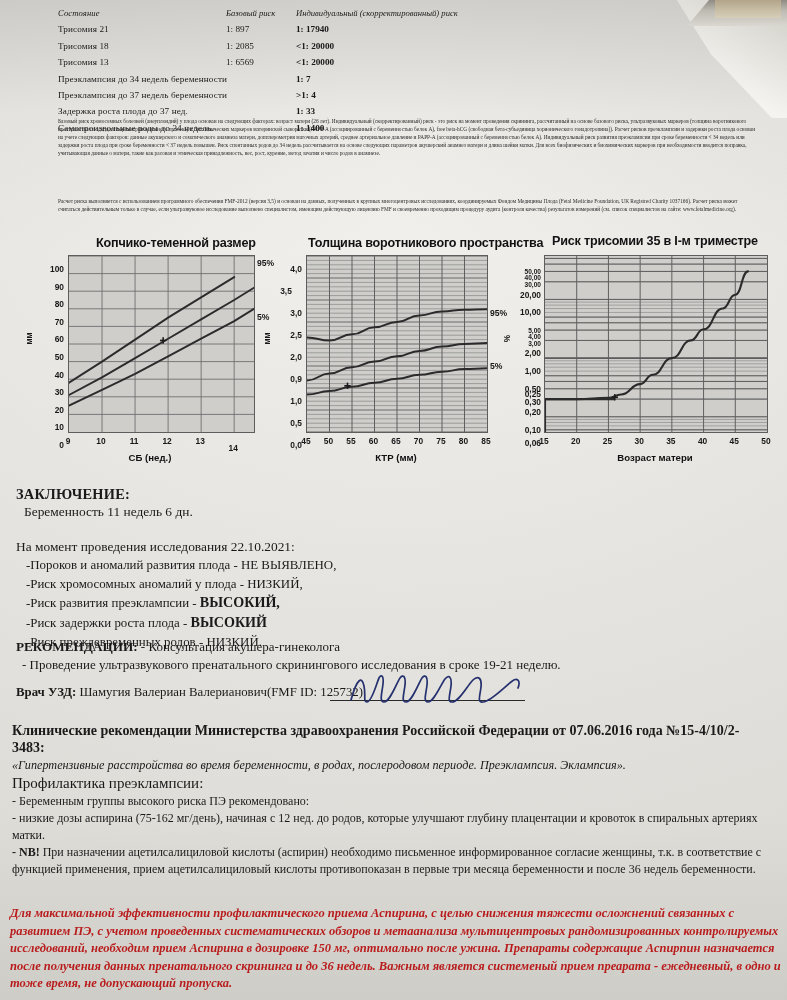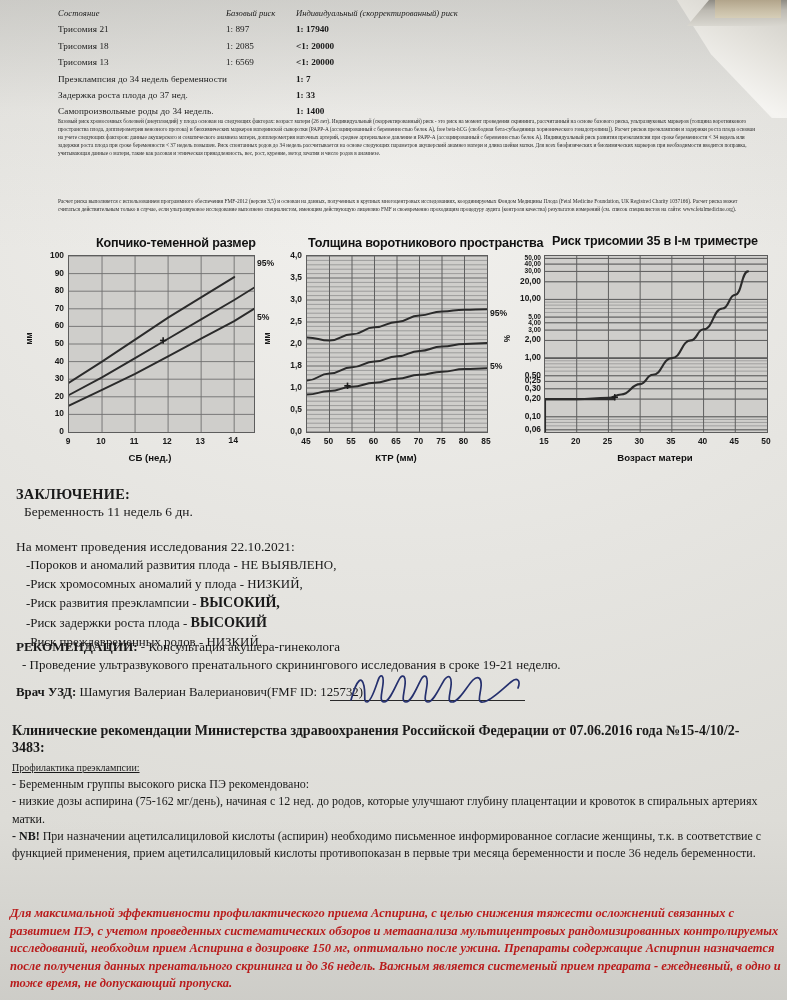--- a/index.html
+++ b/index.html
@@ -67,21 +67,21 @@
   #charts{position:absolute;left:0;top:236px;width:787px;height:232px;}
   .chart{position:absolute;top:0;}
   .ch-title{
     font-family:"Liberation Sans", sans-serif;font-weight:bold;
     font-size:12.6px;color:#121212;white-space:nowrap;letter-spacing:-.2px;padding-left:46px;
   }
   .plot{position:absolute;background:#cfcecb;border:1px solid #5d5d5d;}
   .ytick{
     position:absolute;right:0;transform:translateY(-50%);
     font-family:"Liberation Sans", sans-serif;font-weight:bold;
-    font-size:8.4px;color:#181818;text-align:right;white-space:nowrap;
+    font-size:8.4px;color:#181818;text-align:right;white-space:nowrap;margin-top:14px;
   }
   .ytick.sm{font-size:6.6px;}
   .xtick{
     position:absolute;transform:translateX(-50%);
     font-family:"Liberation Sans", sans-serif;font-weight:bold;
     font-size:8.4px;color:#181818;white-space:nowrap;
   }
   .pct{
     position:absolute;font-family:"Liberation Sans", sans-serif;
     font-weight:bold;font-size:8.6px;color:#181818;white-space:nowrap;
@@ -107,21 +107,21 @@
   #recs{position:absolute;left:16px;top:638px;width:600px;}
   .rec-ln{font-size:13.0px;line-height:18.4px;white-space:nowrap;}
   #doctor{position:absolute;left:16px;top:685px;font-size:12.8px;white-space:nowrap;}
   #sigline{position:absolute;left:330px;top:700px;width:195px;border-bottom:1.3px solid #2a2a2a;}
   #signature{position:absolute;left:345px;top:666px;width:200px;height:44px;}
 
   
   #clin{position:absolute;left:12px;top:722px;width:766px;}
   .cl-h{font-weight:bold;font-size:14px;line-height:17.4px;}
   .cl-it{font-style:italic;font-size:12.2px;line-height:17.4px;}
-  .cl-u{font-size:10px;line-height:17.4px;text-decoration:underline;}
+  .cl-u{font-size:15px;line-height:17.4px;}
   .cl-p{font-size:12px;line-height:17.2px;}
   #final{
     position:absolute;left:10px;top:905px;width:772px;
     font-style:italic;font-weight:bold;font-size:12.5px;line-height:17.6px;
     color:#b91c1c;
   }
 </style>
 </head>
 <body>
 
@@ -151,20 +151,25 @@
       </div>
       <div class="rt-row">
         <div class="rt-cond">Трисомия 13</div>
         <div class="rt-base">1: 6569</div>
         <div class="rt-ind bold">&lt;1: 20000</div>
       </div>
       <div class="rt-row">
         <div class="rt-cond">Преэклампсия до 34 недель беременности</div>
         <div class="rt-base"></div>
         <div class="rt-ind bold">1: 7</div>
+      </div>
+      <div class="rt-row">
+        <div class="rt-cond">Преэклампсия до 37 недель беременности</div>
+        <div class="rt-base"></div>
+        <div class="rt-ind bold">&gt;1: 4</div>
       </div>
       <div class="rt-row">
         <div class="rt-cond">Задержка роста плода до 37 нед.</div>
         <div class="rt-base"></div>
         <div class="rt-ind bold">1: 33</div>
       </div>
       <div class="rt-row">
         <div class="rt-cond">Самопроизвольные роды до 34 недель.</div>
         <div class="rt-base"></div>
         <div class="rt-ind bold">1: 1400</div>
@@ -217,21 +222,21 @@
         <div class="ytick" style="top: 35.2px; width: 32px;">80</div>
         <div class="ytick" style="top: 17.6px; width: 32px;">90</div>
         <div class="ytick" style="top: 0px; width: 32px;">100</div>
       </div>
     <div id="c1-xticks" style="position:absolute;left:50px;top:199px;width:185px;height:14px;">
         <div class="xtick" style="left: 0px; top: 1px;">9</div>
         <div class="xtick" style="left: 33.0357px; top: 1px;">10</div>
         <div class="xtick" style="left: 66.0714px; top: 1px;">11</div>
         <div class="xtick" style="left: 99.1071px; top: 1px;">12</div>
         <div class="xtick" style="left: 132.143px; top: 1px;">13</div>
-        <div class="xtick" style="left: 165.179px; top: 1px; font-family: Liberation Mono, monospace;">14</div>
+        <div class="xtick" style="left: 165.179px; top: 8px;">14</div>
       </div>
     <div class="yaxis-name" style="left:-2px;top:98px;width:26px;text-align:center;">мм</div>
     <div class="xaxis-name" style="left:132px;top:216px;">СБ (нед.)</div>
     <div class="pct" style="left:239px;top:22px;">95%</div>
     <div class="pct" style="left:239px;top:76px;">5%</div>
   </div>
 
   <div class="chart" id="chart2" style="left:262px;">
     <div class="ch-title" style="position:absolute;left:0;top:0;">Толщина воротникового пространства</div>
     <div class="plot" id="p2" style="left:44px;top:19px;width:180px;height:176px;">
@@ -290,25 +295,25 @@
           <g>
             <line x1="37.3" y1="129.8" x2="43.7" y2="129.8" stroke="#1c1c1c" stroke-width="1.6"></line>
             <line x1="40.5" y1="126.60000000000001" x2="40.5" y2="133" stroke="#1c1c1c" stroke-width="1.6"></line>
           </g>
         </svg>
     </div>
     <div id="c2-yticks" style="position:absolute;left:8px;top:19px;width:32px;height:176px;">
         <div class="ytick" style="top: 176px; width: 32px;">0,0</div>
         <div class="ytick" style="top: 154px; width: 32px;">0,5</div>
         <div class="ytick" style="top: 132px; width: 32px;">1,0</div>
-        <div class="ytick" style="top: 110px; width: 32px;">1,8</div>
+        <div class="ytick" style="top: 110px; width: 32px;">0,9</div>
         <div class="ytick" style="top: 88px; width: 32px;">2,0</div>
         <div class="ytick" style="top: 66px; width: 32px;">2,5</div>
         <div class="ytick" style="top: 44px; width: 32px;">3,0</div>
-        <div class="ytick" style="top: 22px; width: 32px;">3,5</div>
+        <div class="ytick" style="top: 22px; width: 32px; text-align: center;">3,5</div>
         <div class="ytick" style="top: 0px; width: 32px;">4,0</div>
       </div>
     <div id="c2-xticks" style="position:absolute;left:44px;top:199px;width:180px;height:14px;">
         <div class="xtick" style="left: 0px; top: 1px;">45</div>
         <div class="xtick" style="left: 22.5px; top: 1px;">50</div>
         <div class="xtick" style="left: 45px; top: 1px;">55</div>
         <div class="xtick" style="left: 67.5px; top: 1px;">60</div>
         <div class="xtick" style="left: 90px; top: 1px;">65</div>
         <div class="xtick" style="left: 112.5px; top: 1px;">70</div>
         <div class="xtick" style="left: 135px; top: 1px;">75</div>
@@ -440,19 +445,20 @@
            C58,8 61,10 60,19 C59,28 56,36 61,36 C67,36 74,16 77,12
            C80,8 83,10 82,19 C81,28 78,36 83,36 C89,36 96,18 100,13
            C104,8 107,11 106,20 C105,29 102,36 107,36 C114,36 122,20 128,14
            C133,9 137,12 136,21 C135,30 132,37 138,36 C146,35 156,24 166,16
            C172,11 176,14 173,22" fill="none" stroke="#25306e" stroke-width="1.7" stroke-linecap="round"></path>
 </svg>
 
 <div id="clin">
   <div class="cl-h">Клинические рекомендации Министерства здравоохранения Российской Федерации от 07.06.2016 года №15-4/10/2-</div>
   <div class="cl-h">3483:</div>
+  <div class="cl-it">«Гипертензивные расстройства во время беременности,  в родах, послеродовом периоде. Преэклампсия. Эклампсия».</div>
   <div><span class="cl-u">Профилактика преэклампсии:</span></div>
   <div class="cl-p">- Беременным группы высокого риска ПЭ рекомендовано:</div>
   <div class="cl-p">- низкие дозы аспирина (75-162 мг/день), начиная с 12 нед. до родов, которые улучшают глубину плацентации и кровоток в спиральных артериях матки.</div>
   <div class="cl-p"><span class="bold">- NB!</span><span> При назначении ацетилсалициловой кислоты (аспирин) необходимо письменное информированное согласие женщины, т.к. в соответствие с функцией применения, прием ацетилсалициловый кислоты противопоказан в первые три месяца беременности  и после 36 недель беременности.</span></div>
 </div>
 
 <div id="final">Для максимальной эффективности профилактического приема Аспирина, с целью снижения тяжести осложнений связанных с развитием ПЭ, с учетом проведенных систематических обзоров и метаанализа мультицентровых рандомизированных контролируемых исследований, необходим прием Аспирина в дозировке 150 мг, оптимально после ужина. Препараты содержащие Аспирпин назначается после получения данных пренатального скрининга и до 36 недель. Важным является системеный прием преарата - ежедневный, в одно и тоже время, не допускающий пропуска.</div>
 
 </body></html>

